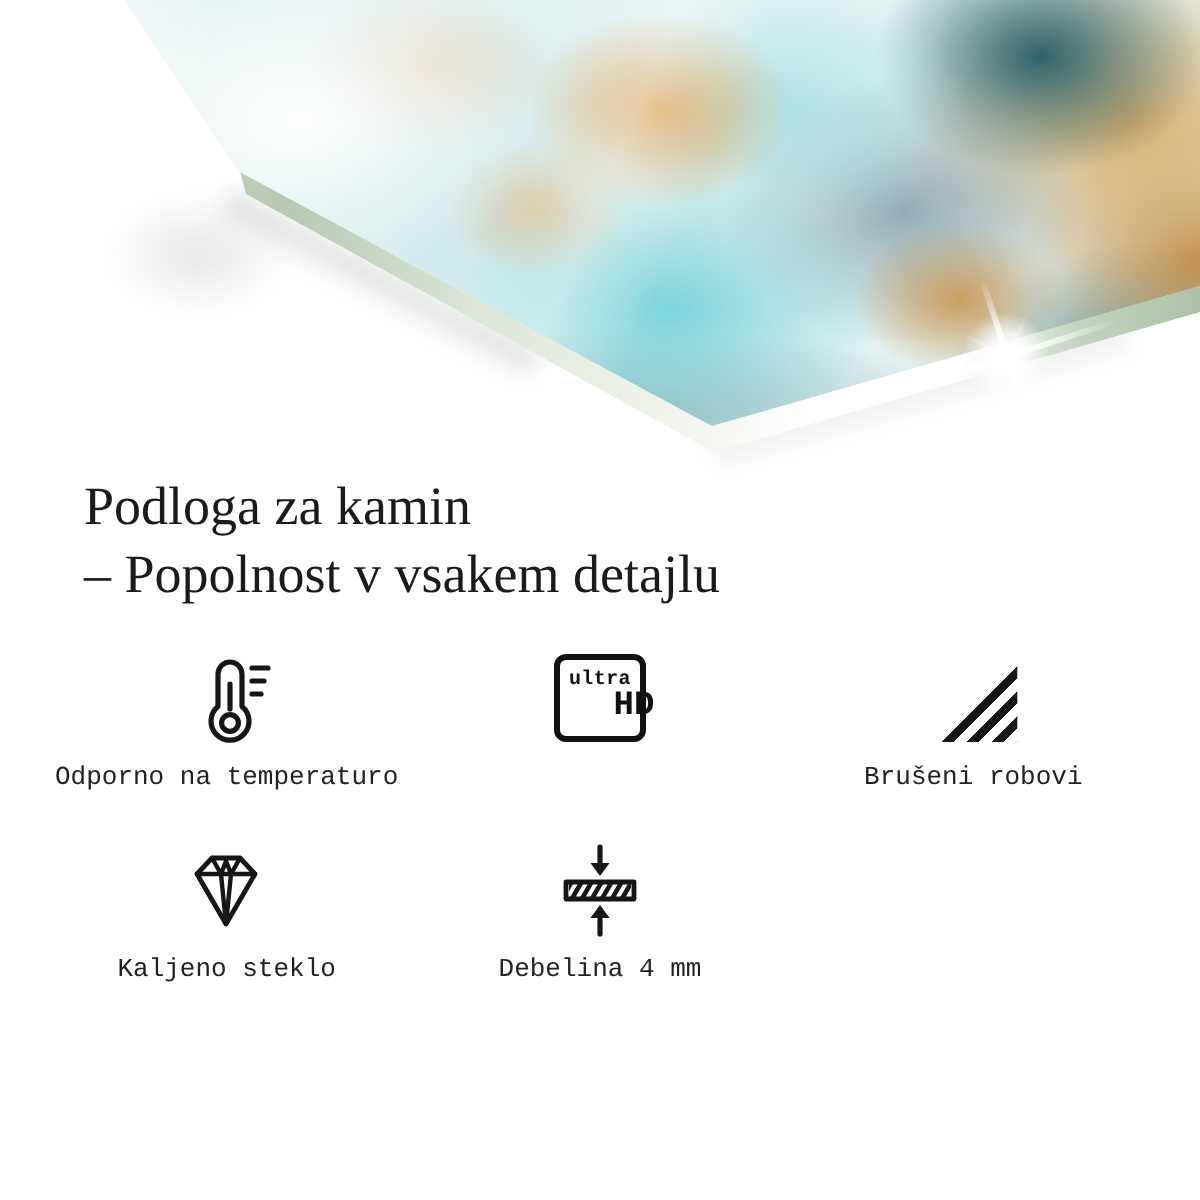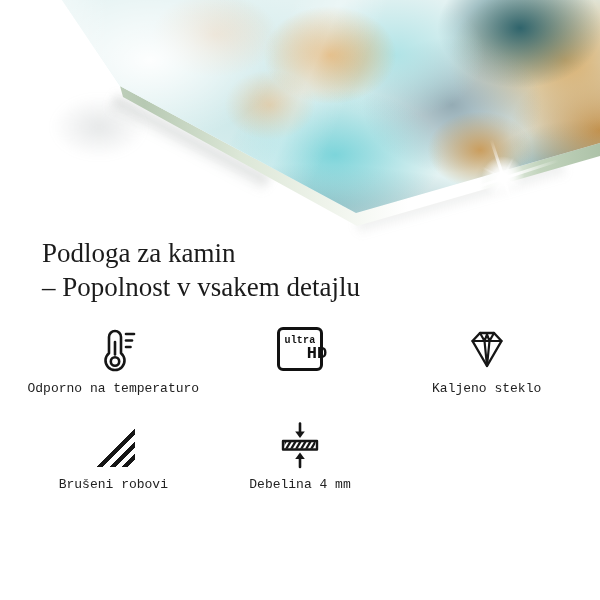--- a/index.html
+++ b/index.html
@@ -126,35 +126,35 @@
         <div class="uhd-box">
           <span class="uhd-top">ultra</span>
           <span class="uhd-bottom">HD</span>
         </div>
       </div>
     </div>
 
 
     <div class="feature">
       <div class="icon-slot">
+        <div class="bevel-tri"></div>
+      </div>
+      <div class="label">Brušeni robovi</div>
+    </div>
+
+    <div class="feature">
+      <div class="icon-slot">
         <svg width="48" height="48" viewBox="0 0 48 48">
           <path class="ico" style="stroke-width:2.4" d="M9.5 16 L17 8 h14 L38.5 16 L24 41 Z"></path>
           <line class="ico" style="stroke-width:2.2" x1="9.5" y1="16" x2="38.5" y2="16"></line>
           <path class="ico" style="stroke-width:2.2" d="M17 8 L21.5 16 L24 9.5 L26.5 16 L31 8"></path>
           <path class="ico" style="stroke-width:2.2" d="M21.5 16 L24 41 L26.5 16"></path>
         </svg>
       </div>
       <div class="label">Kaljeno steklo</div>
-    </div>
-
-    <div class="feature">
-      <div class="icon-slot">
-        <div class="bevel-tri"></div>
-      </div>
-      <div class="label">Brušeni robovi</div>
     </div>
 
     <div class="feature">
       <div class="icon-slot">
         <svg width="48" height="48" viewBox="0 0 48 48">
           <defs>
               <clipPath id="barclip">
                 <rect x="8.5" y="21" width="31" height="6.8"></rect>
               </clipPath>
             </defs>

